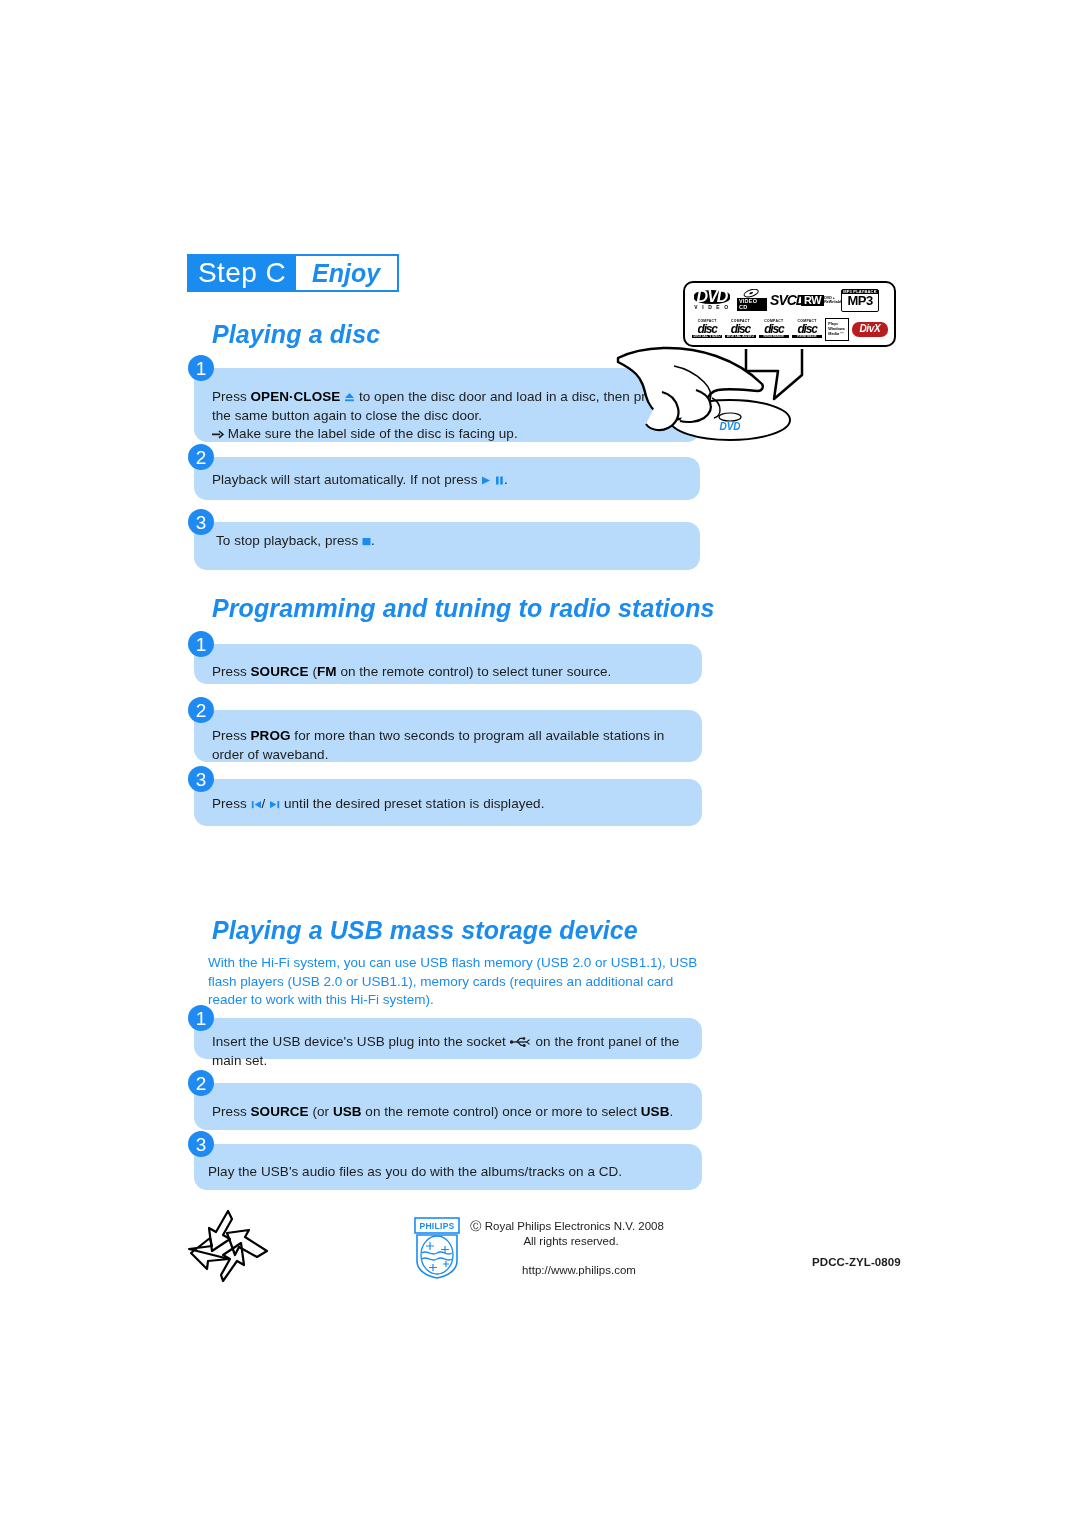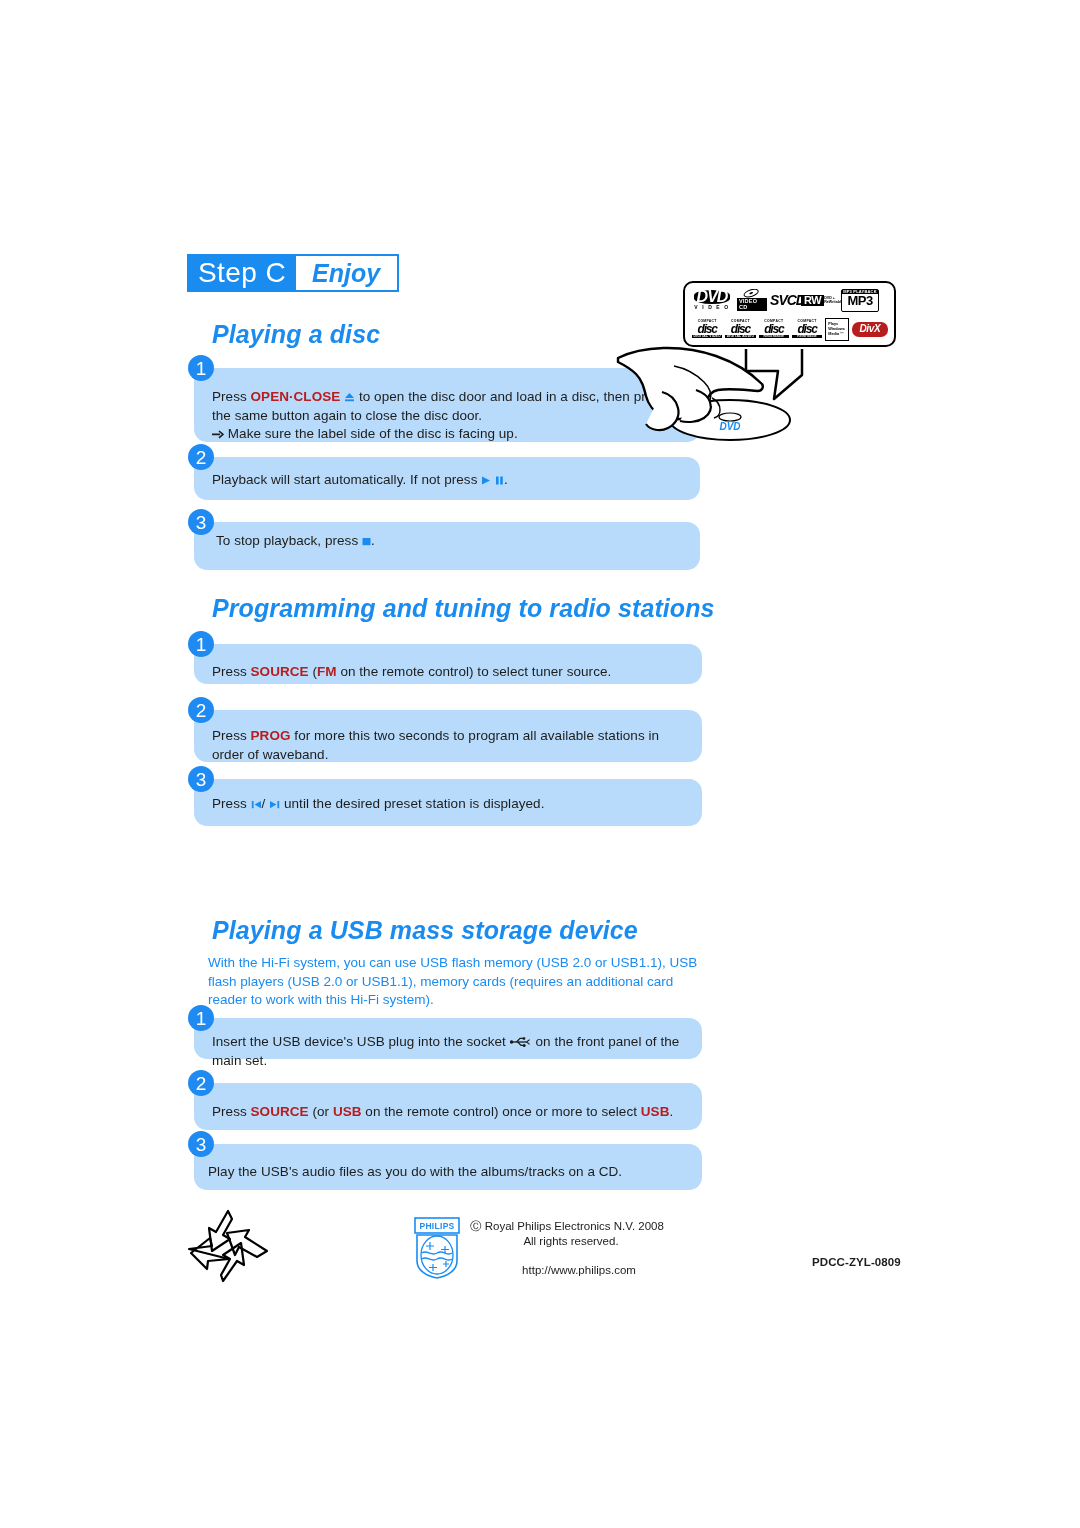--- a/index.html
+++ b/index.html
@@ -97,21 +97,21 @@
   }
   .step .panel p {
     margin: 0;
     font-size: 13.5px;
     line-height: 18.5px;
     color: #1d1d1b;
     letter-spacing: 0.05px;
   }
   .step .panel p + p { margin-top: 0; }
   .kw {
-    color: #b91c1c;
+    color: #000000;
     font-weight: bold;
   }
   .arrow-line {
     display: block;
   }
 
   
   .ico {
     display: inline-block;
     vertical-align: -2px;
@@ -358,21 +358,21 @@
   <div class="step" style="left:188px; top:631px;">
     <div class="badge">1</div>
     <div class="panel" style="width:508px; height:40px; padding-left:18px;">
       <p><span>Press </span><span class="kw">SOURCE</span><span> (</span><span class="kw">FM</span><span> on the remote control) to select tuner source.</span></p>
     </div>
   </div>
 
   <div class="step" style="left:188px; top:697px;">
     <div class="badge">2</div>
     <div class="panel" style="width:508px; height:52px; padding-top:17px; padding-left:18px;">
-      <p><span>Press </span><span class="kw">PROG</span><span> for more this two seconds to program all available stations in order of waveband.</span></p>
+      <p><span>Press </span><span class="kw">PROG</span><span> for more than two seconds to program all available stations in order of waveband.</span></p>
     </div>
   </div>
 
   <div class="step" style="left:188px; top:766px;">
     <div class="badge">3</div>
     <div class="panel" style="width:508px; height:47px; padding-top:16px; padding-left:18px;">
       <p><span>Press </span> <span class="ico"><svg width="11" height="11" viewBox="0 0 11 11">
               <rect x="0.8" y="2" width="1.8" height="7.2" fill="#1a8cf0"></rect>
               <polygon points="10,2 10,9.2 3.6,5.6" fill="#1a8cf0"></polygon>
             </svg></span><span>/</span> <span class="ico"><svg width="11" height="11" viewBox="0 0 11 11">

